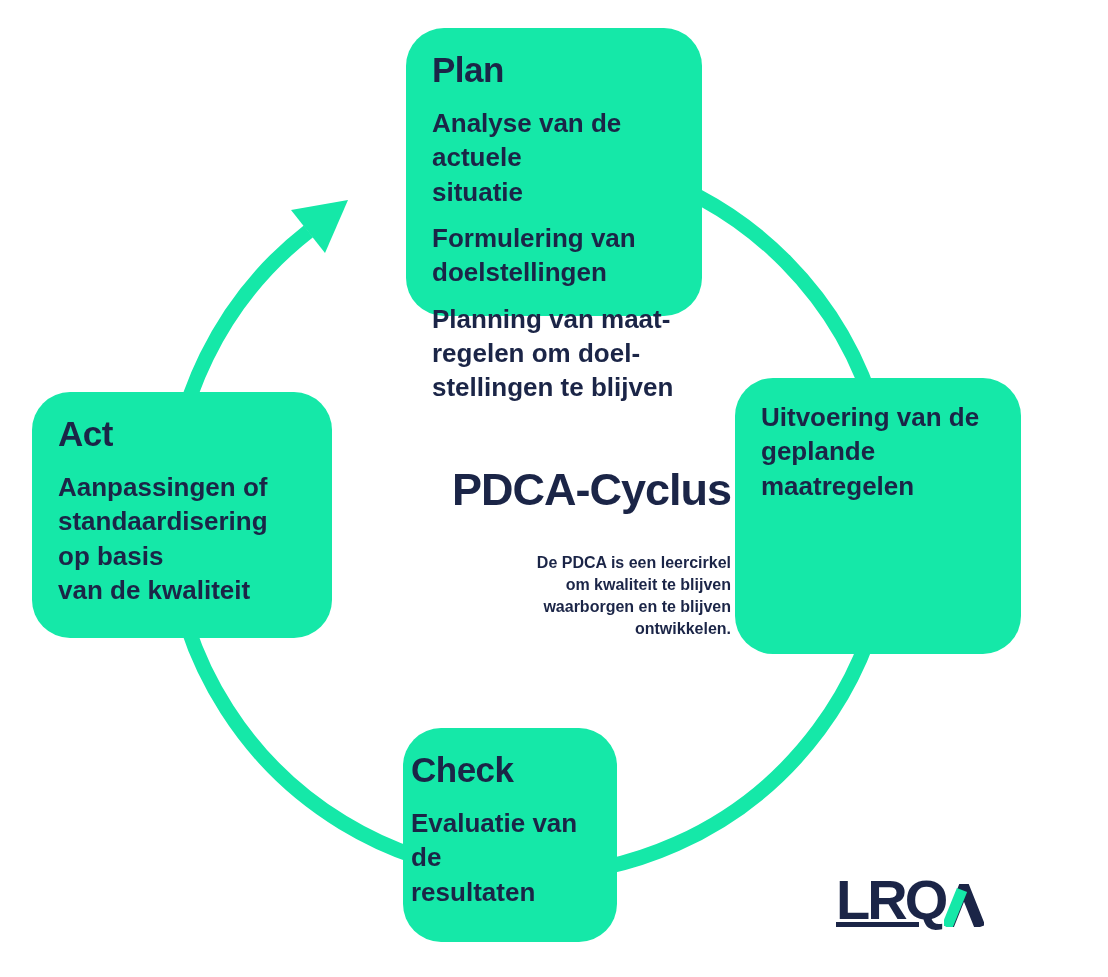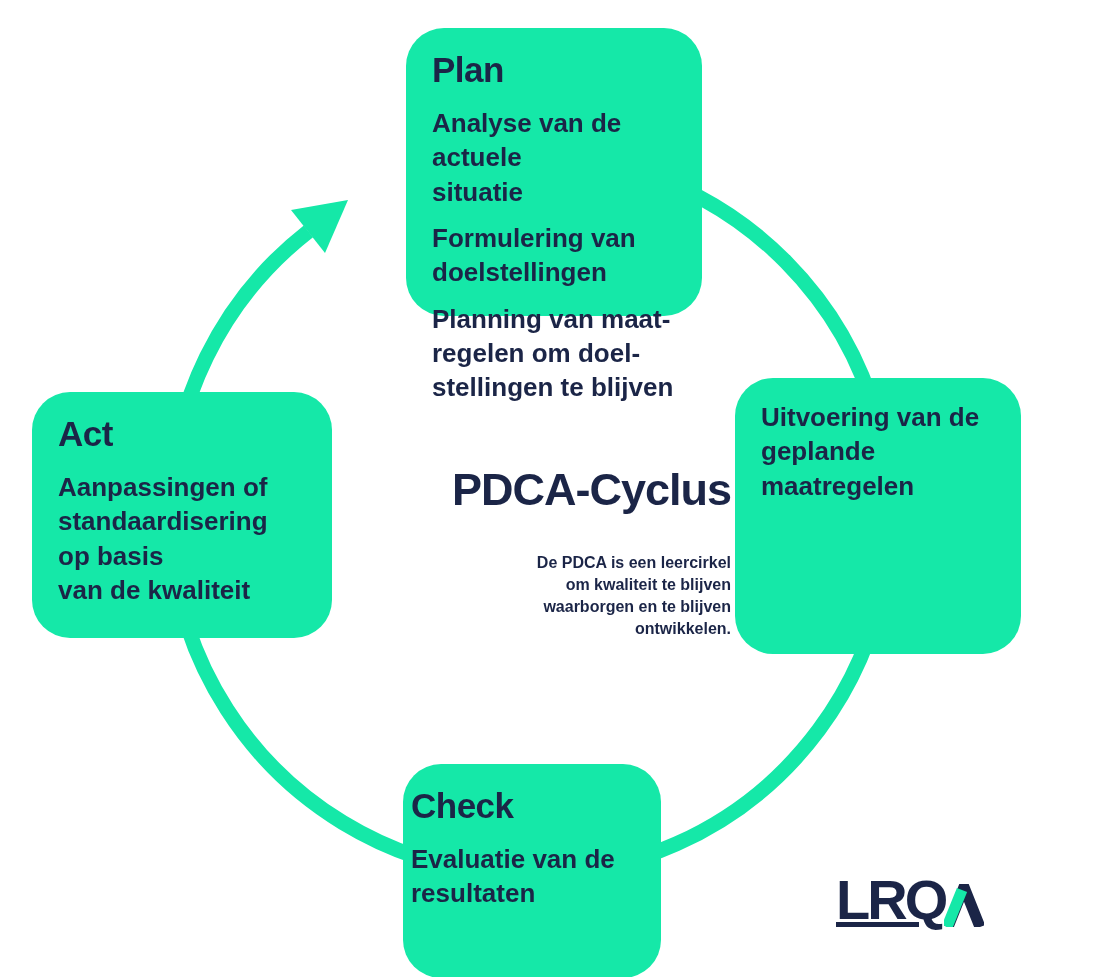--- a/index.html
+++ b/index.html
@@ -40,21 +40,21 @@
   .box p{
     font-size:26px;
     font-weight:700;
     line-height:1.32;
     margin:0 0 12px 0;
     white-space:pre-line;
     color:var(--navy);
   }
   .box-plan{left:385px;top:28px;width:296px;height:288px;margin-left:21px;}
   .box-do{left:735px;top:378px;width:286px;height:276px;}
-  .box-check{left:403px;top:764px;width:258px;height:214px;padding-left:8px;}
+  .box-check{left:403px;top:728px;width:214px;height:214px;padding-left:8px;}
   .box-act{left:32px;top:392px;width:300px;height:246px;}
   .center{
     position:absolute;
     left:331px;top:424px;width:400px;
     text-align:right;
     color:var(--navy);
     z-index:1;
     margin-top:40px;
   }
   .center h1{

